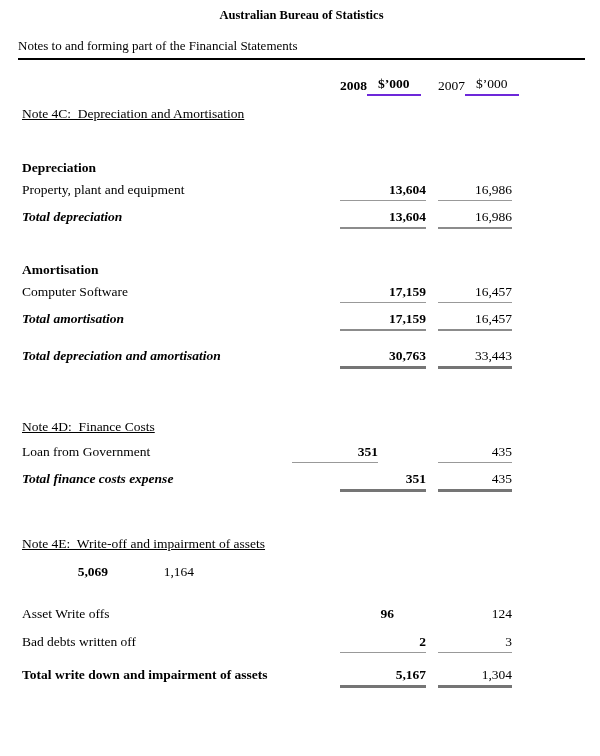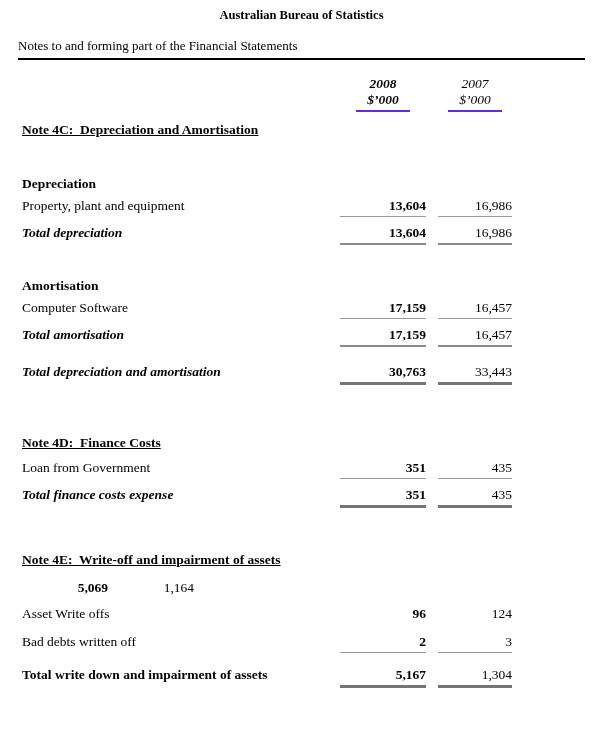--- a/index.html
+++ b/index.html
@@ -25,53 +25,52 @@
     border-bottom: 2px solid #000000;
     padding-bottom: 4px;
   }
 
   .content { margin-left: 4px; width: 490px; }
 
   .colhead-row { display: flex; margin-top: 16px; }
   .colhead-row .spacer { flex: 1; }
   .colhead {
     width: 86px;
-    display: flex; flex-direction: column; align-items: center;
+    display: flex; flex-direction: row; align-items: center;
     font-size: 13.5px;
-    font-style: italic;
   }
   .colhead.prior { width: 74px; margin-left: 12px; }
   .colhead .unit {
     border-bottom: 2px solid #6d28d9;
     padding: 0 11px 2px 11px;
   }
   .colhead.current { font-weight: bold; }
 
   .note-heading {
-    font-weight: bold;
+    font-weight: normal;
     font-size: 13.5px;
     text-decoration: underline;
     white-space: pre-wrap;
   }
   .sub-heading { font-weight: bold; }
 
   .row { display: flex; align-items: baseline; }
   .row .lbl { flex: 1; }
   .row .val { width: 86px; text-align: right; padding-bottom: 2px; }
   .row .val.v07 { width: 74px; margin-left: 12px; }
   .row .val.v08 { font-weight: bold; }
   .row.u1 .val { border-bottom: 1px solid #999999; }
   .row.u2 .val { border-bottom: 2px solid #8c8c8c; }
   .row.u3 .val { border-bottom: 3px solid #757575; }
   .bi { font-weight: bold; font-style: italic; }
   .b  { font-weight: bold; }
 
   .mt6  { margin-top: 6px; }  .mt8  { margin-top: 8px; }
-  .mt9  { margin-top: 9px; }  .mt10 { margin-top: 10px; }
-  .mt11 { margin-top: 8px; } .mt12 { margin-top: 12px; }
+  .mt9  { margin-top: 9px; gap: 48px; }  .mt10 { margin-top: 10px; }
+  .mt11 { margin-top: 24px; gap: 32px; } .mt12 { margin-top: 12px; }
   .mt13 { margin-top: 8px; } .mt14 { margin-top: 14px; }
   .mt17 { margin-top: 17px; } .mt33 { margin-top: 33px; }
   .mt38 { margin-top: 38px; } .mt44 { margin-top: 44px; }
   .mt50 { margin-top: 50px; }
 </style>
 </head>
 <body>
 
 <div class="page">
 

